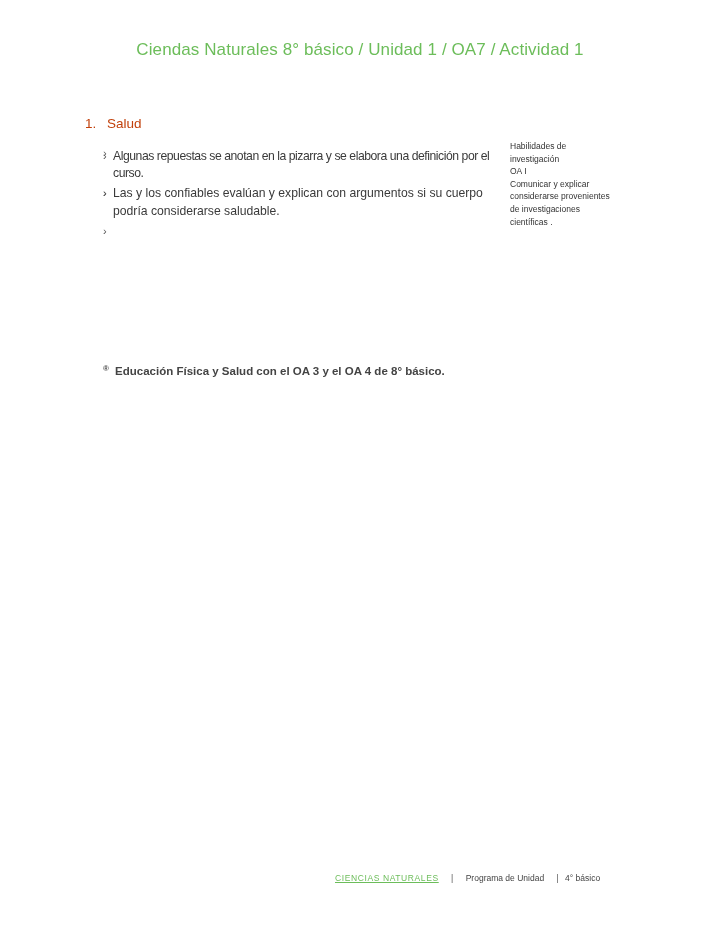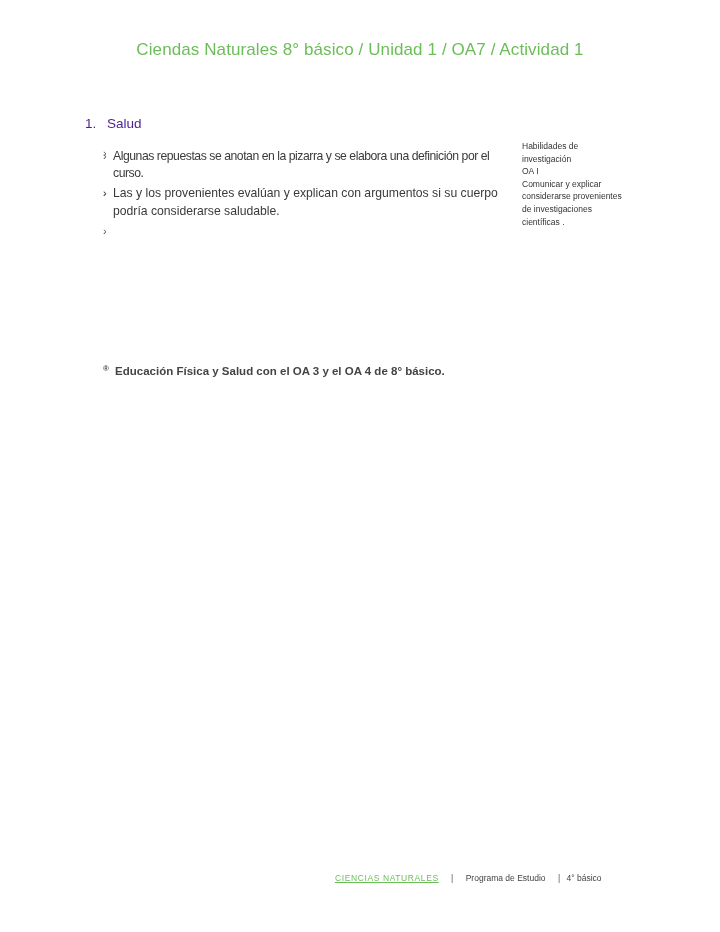--- a/index.html
+++ b/index.html
@@ -1,26 +1,26 @@
 <!DOCTYPE html>
 <html><head>
 <meta charset="utf-8">
 <style>
   html, body { margin: 0; padding: 0; background: #ffffff; }
   body { width: 720px; height: 932px; position: relative; overflow: hidden;
          font-family: "Liberation Sans", "DejaVu Sans", sans-serif; color: #333333; }
   .page-title { position: absolute; left: 0; width: 720px; top: 40px; text-align: center;
                 font-size: 17px; color: #6cbd5a; letter-spacing: 0.1px; }
-  .section-heading { position: absolute; left: 85px; top: 116px; font-size: 13.5px; color: #4c1d95; }
+  .section-heading { position: absolute; left: 85px; top: 116px; font-size: 13.5px; color: #c2410c; }
   .section-heading .num { margin-right: 7px; }
   .activity-list { position: absolute; left: 103px; top: 145px; width: 410px; margin: 0; padding: 0; list-style: none; }
   .activity-list li { position: relative; padding-left: 10px; font-size: 12.2px; line-height: 17.5px;
                       margin-bottom: 2.5px; color: #3a3a3a; }
   .activity-list li .chev { position: absolute; left: 0; top: 0; font-size: 11px; color: #555; }
-  .side-notes { position: absolute; left: 522px; top: 140px; width: 125px; font-size: 8.5px;
+  .side-notes { position: absolute; left: 510px; top: 140px; width: 125px; font-size: 8.5px;
                 line-height: 12.6px; color: #333; }
   .side-notes .block { margin-bottom: 12px; }
   .side-notes div.line { white-space: nowrap; }
   .footnote { position: absolute; left: 103px; top: 364px; font-size: 11.5px; font-weight: bold; color: #444; }
   .footnote .marker { font-size: 8px; vertical-align: 4px; margin-right: 3px; font-weight: bold; }
   .footer { position: absolute; top: 873px; left: 335px; font-size: 8.5px; color: #444; white-space: nowrap; }
   .footer .subject { color: #6cbd5a; letter-spacing: 0.6px; text-decoration: underline; }
   .footer .sep { margin: 0 10px; color: #555; }
 </style>
 </head>
@@ -39,21 +39,21 @@
   </li>
   <li style="letter-spacing:-0.45px;">
     <span class="chev">›</span>
     <span>Algunas repuestas se anotan en la pizarra y se elabora una definición por el curso.</span>
   </li>
   <li>
     <span class="chev">›</span>
   </li>
   <li>
     <span class="chev">›</span>
-    <span>Las y los provenientes evalúan y explican con argumentos si su cuerpo podría considerarse saludable.</span>
+    <span>Las y los confiables evalúan y explican con argumentos si su cuerpo podría considerarse saludable.</span>
   </li>
   <li>
     <span class="chev">›</span>
   </li>
 </ul>
 
 <div class="side-notes">
   <div class="block">
     <div class="line">Habilidades de</div>
     <div class="line">investigación</div>
@@ -66,16 +66,16 @@
 </div>
 
 <div class="footnote">
   <span class="marker">®</span>
   <span>Educación Física y Salud con el OA 3 y el OA 4 de 8° básico.</span>
 </div>
 
 <div class="footer">
   <span class="subject">CIENCIAS NATURALES</span>
   <span class="sep">|</span>
-  <span>Programa de Estudio</span>
+  <span>Programa de Unidad</span>
   <span class="sep" style="margin:0 4px 0 10px;">|</span>
   <span>4° básico</span>
 </div>
 
 </body></html>

